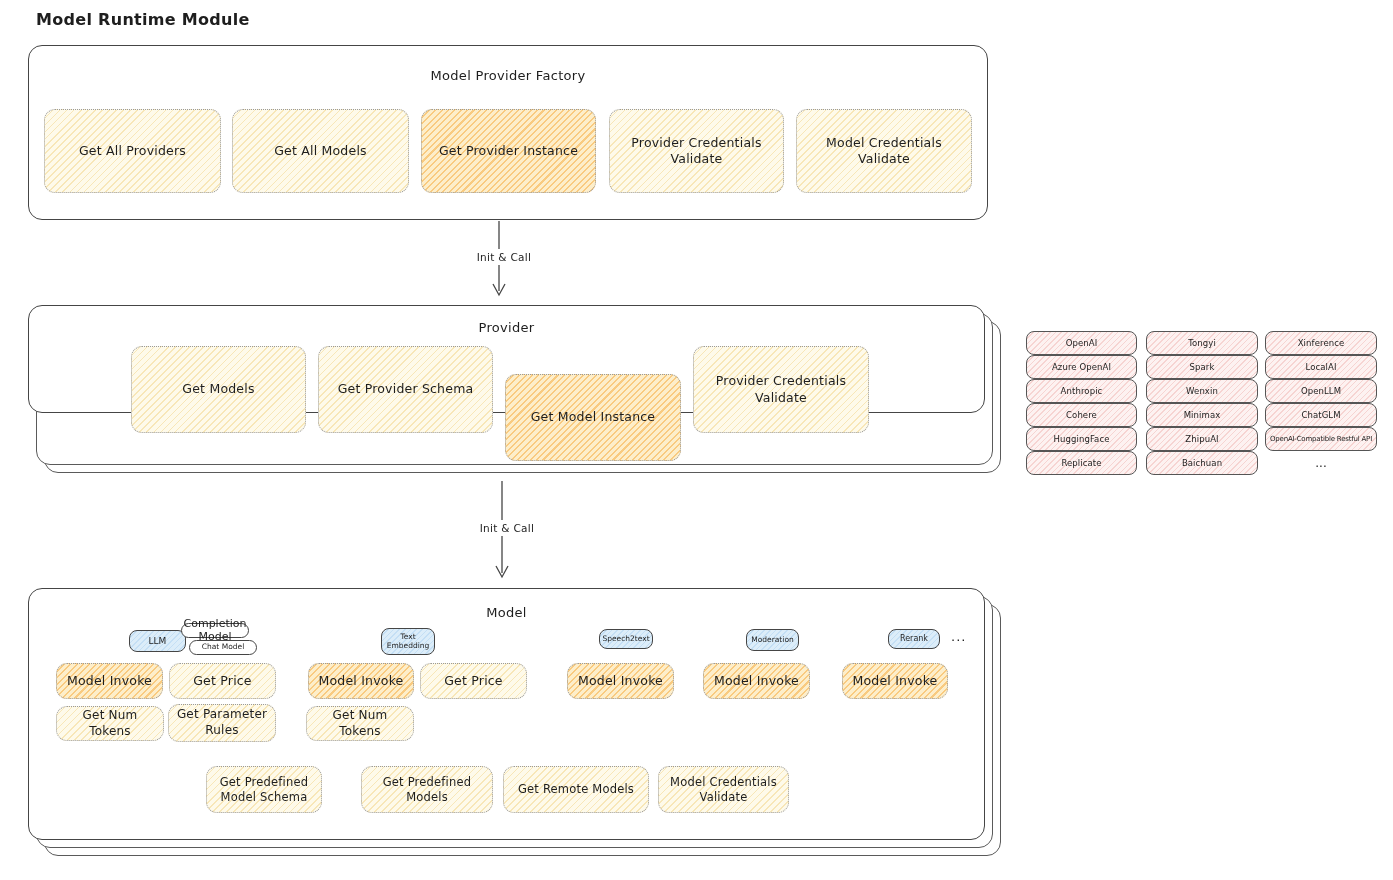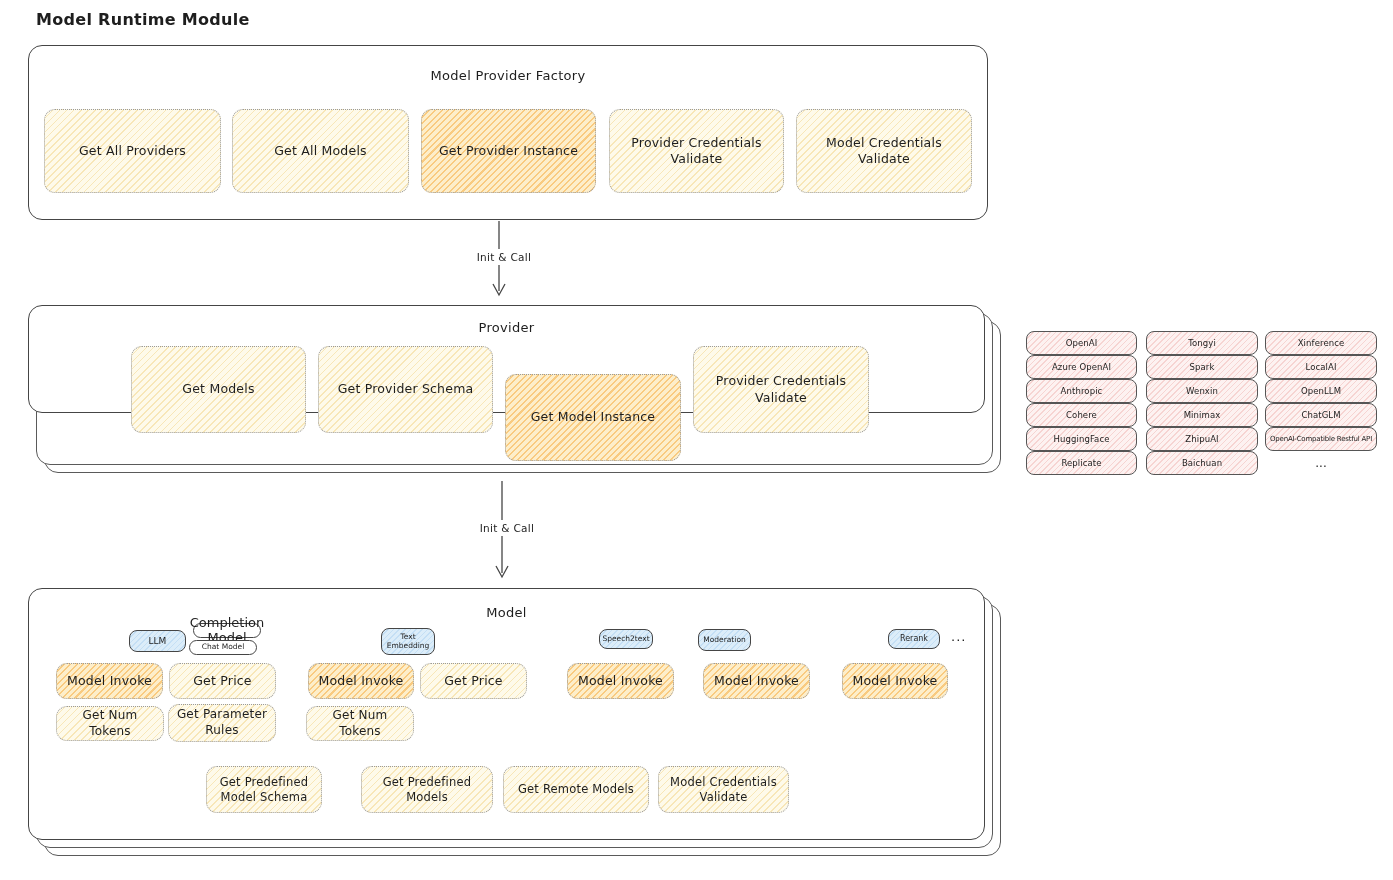--- a/index.html
+++ b/index.html
@@ -99,25 +99,25 @@
     <polyline points="3,85 9,96 15,85" fill="none" stroke="#454545" stroke-width="1.3"></polyline>
   </svg>
   <div class="arrow-label" style="left:472px;top:520px;width:60px;">Init &amp; Call</div>
 
   <div class="stack" style="left:44px;top:604px;width:957px;height:252px;"></div>
   <div class="stack" style="left:36px;top:596px;width:957px;height:252px;"></div>
   <div class="box" style="left:28px;top:588px;width:957px;height:252px;">
     <div class="box-title" style="top:16px;">Model</div>
 
     <div class="chip blue" style="left:100px;top:41px;width:57px;height:22px;font-size:9px;">LLM</div>
-    <div class="chip white" style="left:164px;top:34px;width:68px;height:15px;font-size:13px;">Completion Model</div>
+    <div class="chip white" style="left:152px;top:34px;width:68px;height:15px;font-size:11px;">Completion Model</div>
     <div class="chip white" style="left:160px;top:51px;width:68px;height:15px;font-size:7.5px;">Chat Model</div>
     <div class="chip blue" style="left:352px;top:39px;width:54px;height:27px;font-size:7.5px;">Text Embedding</div>
     <div class="chip blue" style="left:570px;top:40px;width:54px;height:20px;font-size:7.5px;">Speech2text</div>
-    <div class="chip blue" style="left:669px;top:40px;width:53px;height:22px;font-size:7.5px;">Moderation</div>
+    <div class="chip blue" style="left:717px;top:40px;width:53px;height:22px;font-size:7.5px;">Moderation</div>
     <div class="chip blue" style="left:833px;top:40px;width:52px;height:20px;font-size:8px;margin-left:26px;">Rerank</div>
     <div class="ellipsis" style="left:922px;top:40px;">...</div>
 
     <div class="btn orange" style="left:27px;top:74px;width:107px;height:36px;">Model Invoke</div>
     <div class="btn yellow" style="left:140px;top:74px;width:107px;height:36px;">Get Price</div>
     <div class="btn orange" style="left:279px;top:74px;width:106px;height:36px;">Model Invoke</div>
     <div class="btn yellow" style="left:391px;top:74px;width:107px;height:36px;">Get Price</div>
     <div class="btn orange" style="left:538px;top:74px;width:107px;height:36px;">Model Invoke</div>
     <div class="btn orange" style="left:674px;top:74px;width:107px;height:36px;">Model Invoke</div>
     <div class="btn orange" style="left:813px;top:74px;width:106px;height:36px;">Model Invoke</div>

